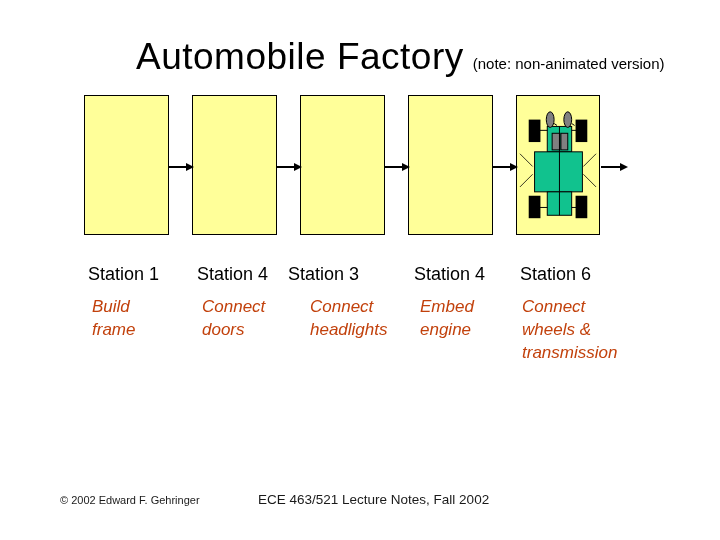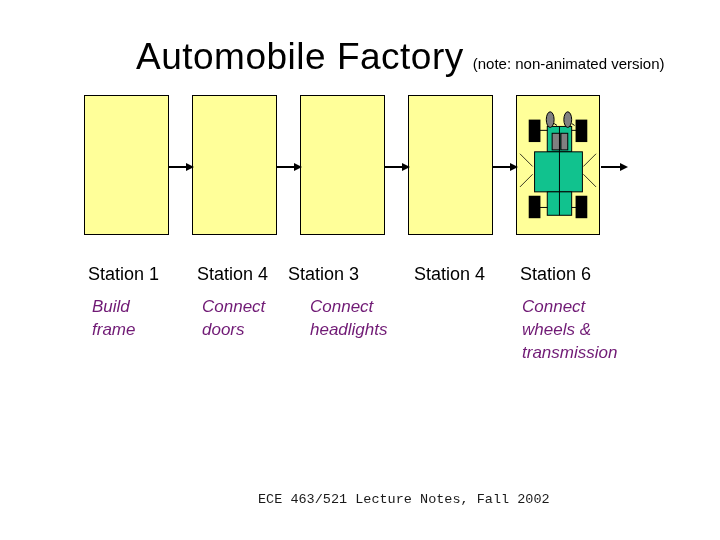--- a/index.html
+++ b/index.html
@@ -43,31 +43,31 @@
     border-top: 4px solid transparent;
     border-bottom: 4px solid transparent;
   }
 
   .station-name {
     position: absolute; top: 251px;
     font-size: 18px; color: #000; white-space: nowrap; margin-top: 13px;
   }
   .station-task {
     position: absolute; top: 295px;
-    font-size: 17px; font-style: italic; color: #701a75;
+    font-size: 17px; font-style: italic; color: #c2410c;
     line-height: 23px; white-space: pre-line; width: 110px;
   }
 
   .footer-copyright {
     position: absolute; left: 60px; top: 494px;
     font-size: 11px; color: #1a1a1a;
   }
   .footer-course {
     position: absolute; left: 258px; top: 492px;
-    font-size: 13.5px; color: #1a1a1a; font-family: Liberation Mono, monospace;
+    font-size: 13.5px; color: #1a1a1a;
   }
 </style>
 </head>
 <body>
 
 <div class="slide">
 
   <div class="title-row">
     <h1 class="title">Automobile Factory</h1>
     <span class="title-note">(note: non-animated version)</span>
@@ -120,19 +120,22 @@
   <div class="station-name" style="left:288px">Station 3</div>
   <div class="station-name" style="left:414px">Station 4</div>
   <div class="station-name" style="left:520px">Station 6</div>
 
   <div class="station-task" style="left:92px">Build
 frame</div>
   <div class="station-task" style="left:202px">Connect
 doors</div>
   <div class="station-task" style="left:310px">Connect
 headlights</div>
+  <div class="station-task" style="left:420px">Embed
+engine</div>
   <div class="station-task" style="left:522px">Connect
 wheels &amp;
 transmission</div>
 
+  <div class="footer-copyright">© 2002 Edward F. Gehringer</div>
   <div class="footer-course">ECE 463/521 Lecture Notes, Fall 2002</div>
 
 </div>
 
 </body></html>

